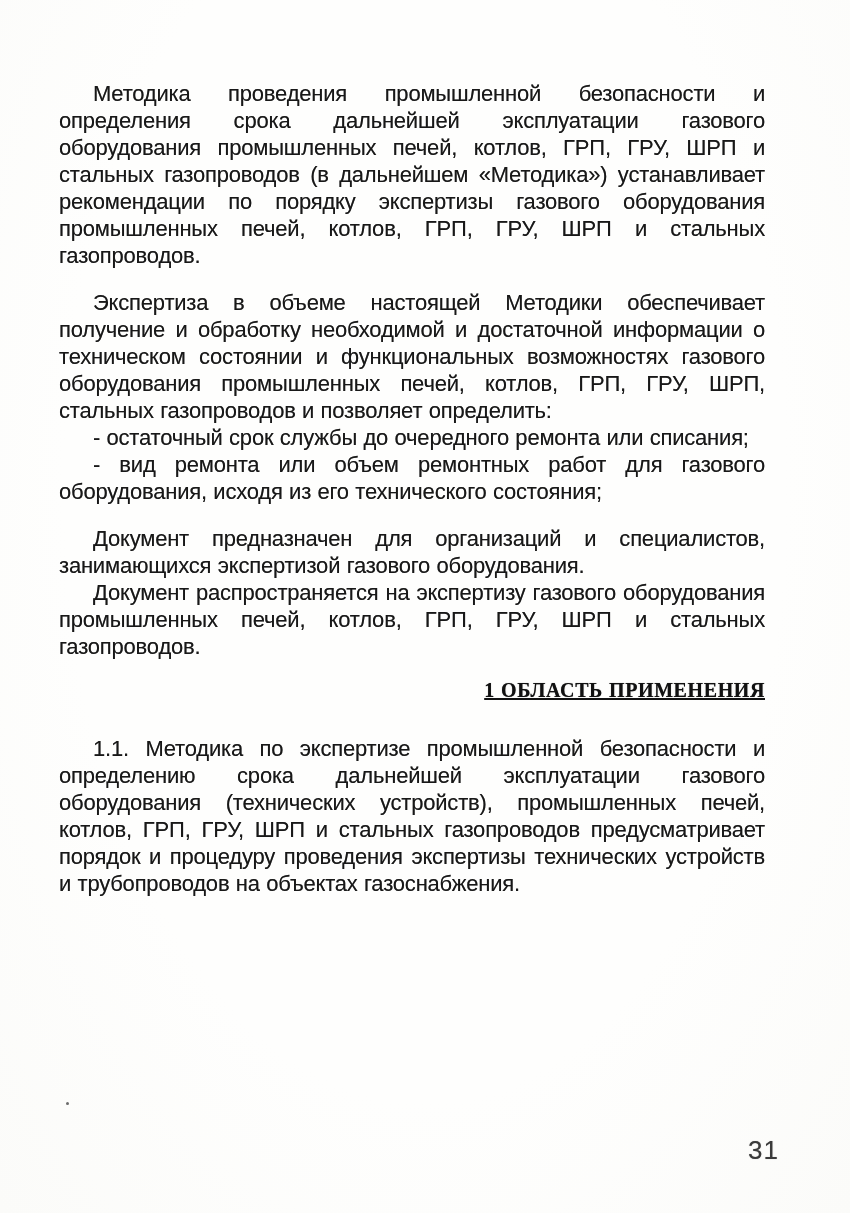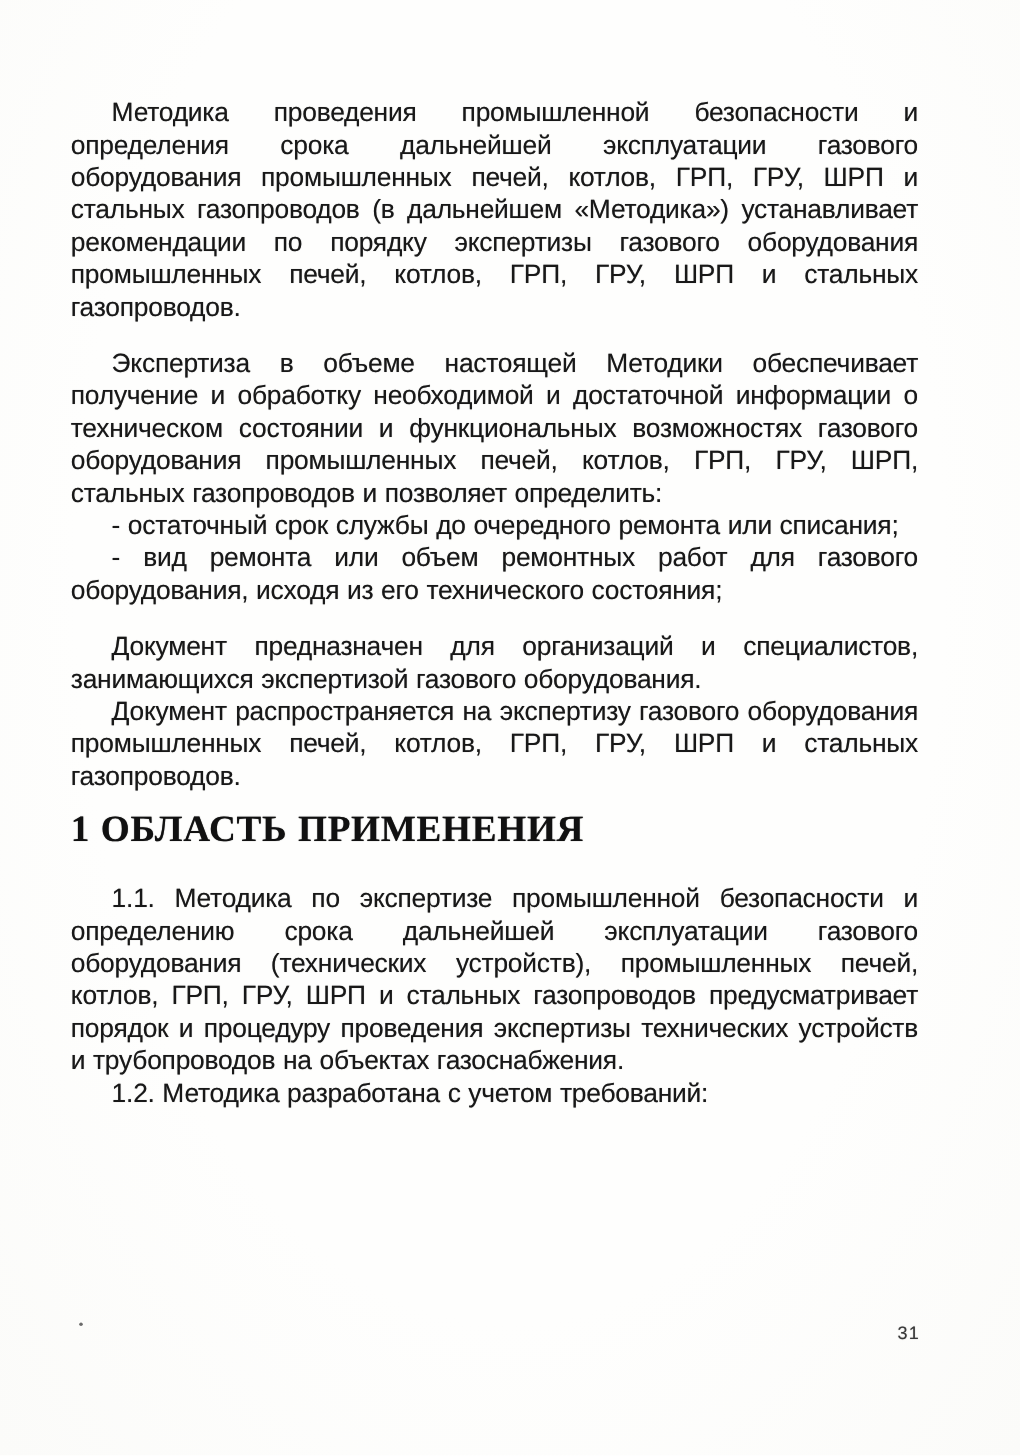--- a/index.html
+++ b/index.html
@@ -30,38 +30,39 @@
     text-shadow: 0 0 0.6px rgba(25,25,25,0.55);
   }
   .content p {
     margin: 0;
     text-indent: 34px;
   }
   .gap-md { margin-top: 20px !important; }
   .section-heading {
     margin: 17px 0 31px 0 !important;
     text-indent: 0 !important;
-    text-align: left;
+    text-align: right;
     font-family: "Liberation Serif", serif;
     font-weight: bold;
-    font-size: 31px;
+    font-size: 20px;
     letter-spacing: 0.6px;
     color: #111111;
     text-shadow: 0 0 0.7px rgba(10,10,10,0.7);
+    text-decoration: underline;
   }
   .req-item .dash {
     display: inline-block;
     width: 54px;
     text-indent: 0;
   }
   .page-number {
     position: absolute;
     left: 748px;
-    top: 1103px;
-    font-size: 15px;
+    top: 1135px;
+    font-size: 26px;
     letter-spacing: 1px;
     color: #3a3a3a;
     text-shadow: 0 0 0.8px rgba(40,40,40,0.5);
   }
   .artifact-dot {
     position: absolute;
     left: 66px;
     top: 1102px;
     width: 3px;
     height: 3px;
@@ -86,21 +87,20 @@
 
 
     <p class="gap-md">Документ предназначен для организаций и специалистов, занимающихся экспертизой газового оборудования.</p>
 
     <p>Документ распространяется на экспертизу газового оборудования промышленных печей, котлов, ГРП, ГРУ, ШРП и стальных газопроводов.</p>
 
     <h2 class="section-heading">1 ОБЛАСТЬ ПРИМЕНЕНИЯ</h2>
 
     <p>1.1. Методика по экспертизе промышленной безопасности и определению срока дальнейшей эксплуатации газового оборудования (технических устройств), промышленных печей, котлов, ГРП, ГРУ, ШРП и стальных газопроводов предусматривает порядок и процедуру проведения экспертизы технических устройств и трубопроводов на объектах газоснабжения.</p>
 
-    <p>1.2. Методика разработана с учетом требований:</p>
 
 
 
   </div>
 
   <div class="artifact-dot"></div>
 
   <div class="page-number">31</div>
 
 </div>

